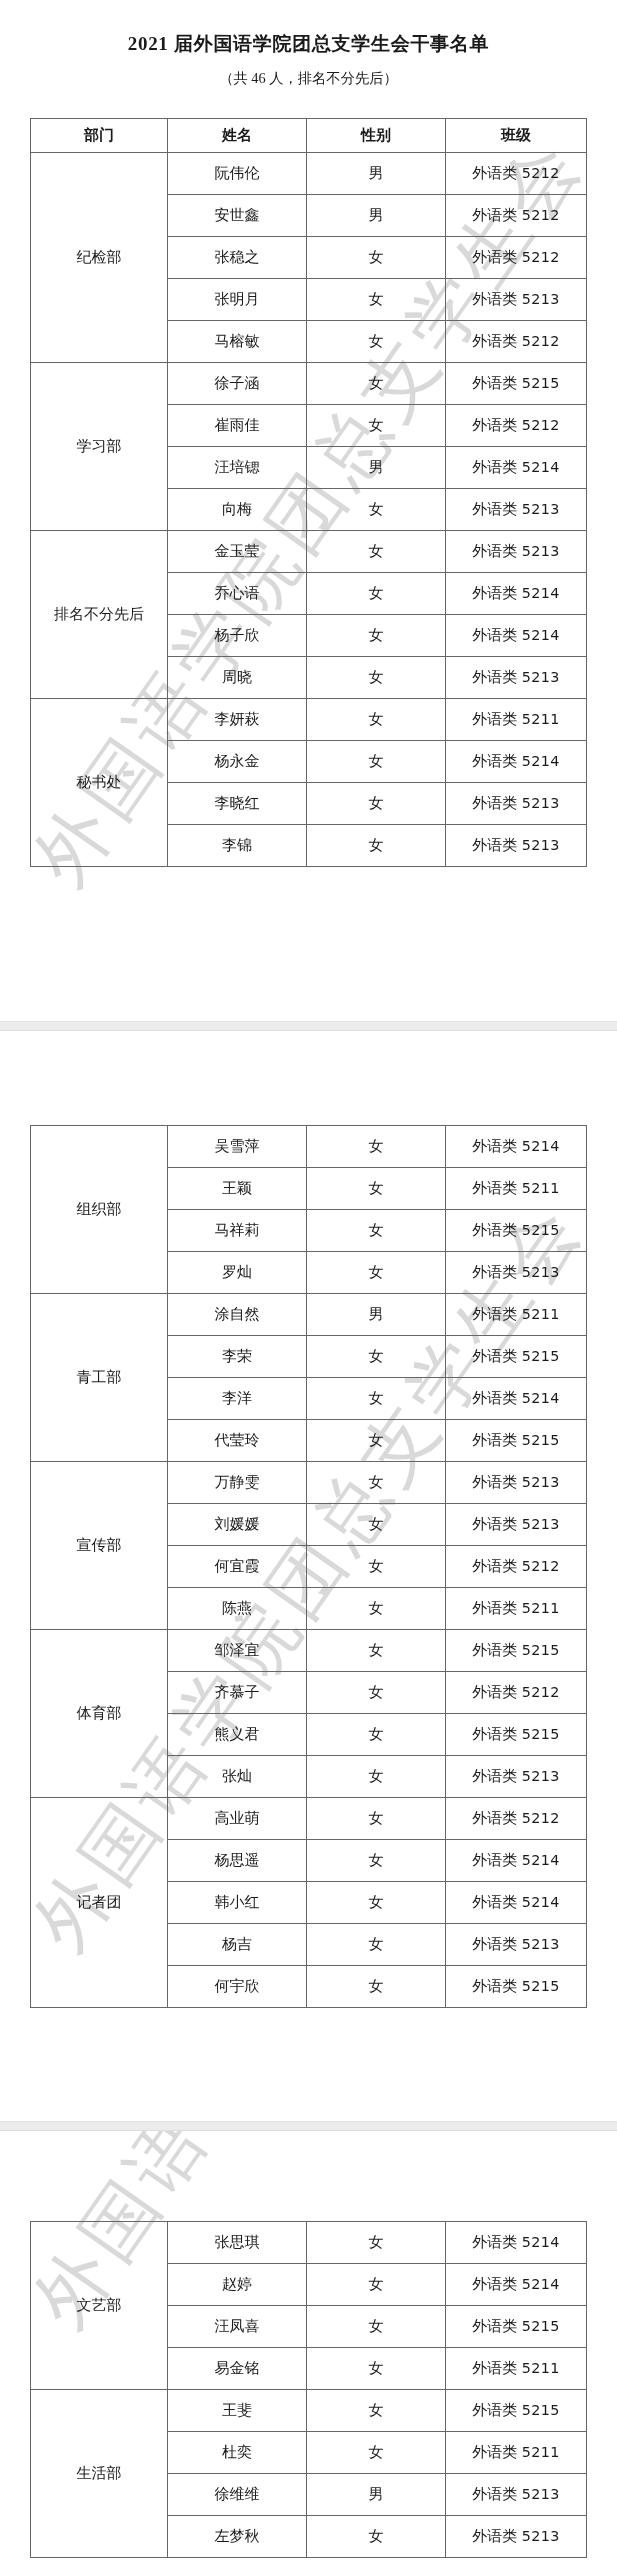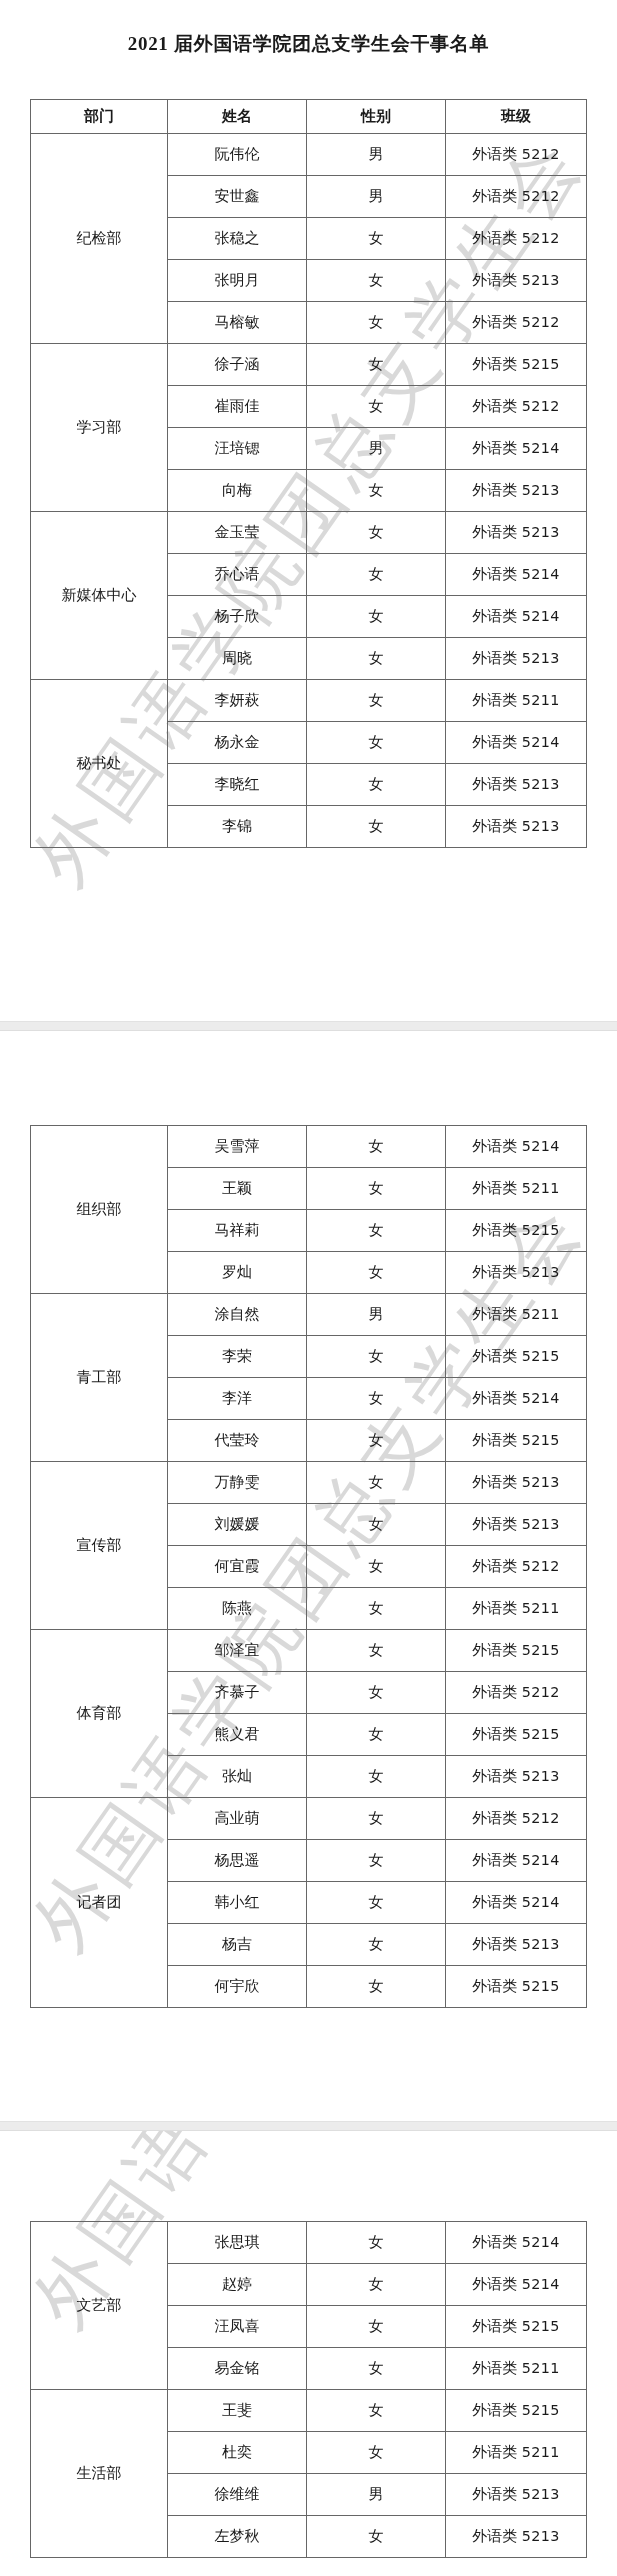--- a/index.html
+++ b/index.html
@@ -36,21 +36,21 @@
     position:relative; z-index:1; margin:12px 0 0 0;
     text-align:center; font-size:14.3px; font-weight:normal;
   }
 
   table.roster {
     position:relative; z-index:1;
     border-collapse:collapse; table-layout:fixed;
     width:556px; margin-left:30px;
     border:1.4px solid #3d3d3d;
   }
-  #table1 { margin-top:42px;padding-left:37px; }
+  #table1 { margin-top:30px;padding-left:37px; }
   #table2 { margin-top:94px; }
   #table3 { margin-top:90px; }
   .roster th, .roster td {
     border:0.7px solid #666; text-align:center; vertical-align:middle;
     font-size:15px; padding:0 2.9px; overflow:hidden;
   }
   .roster th { font-weight:bold; height:33px; }
   #table1 td { height:41px; }
   #table2 td { height:41px; }
   #table3 td { height:41px; }
@@ -62,20 +62,21 @@
   }
 </style>
 </head>
 <body>
 
 <div id="canvas">
 
   <div class="page" id="page1">
     <div class="watermark">外国语学院团总支学生会</div>
     <h1 class="doc-title">2021 届外国语学院团总支学生会干事名单</h1>
+    <div class="doc-subtitle">（共 46 人，排名不分先后）</div>
     <table class="roster" id="table1">
       <colgroup>
         <col class="col-dept">
           <col class="col-name">
           <col class="col-gender">
           <col class="col-class">
       </colgroup>
       <thead>
         <tr>
           <th>部门</th>
@@ -126,21 +127,21 @@
             <td>汪培锶</td>
             <td>男</td>
             <td><span>外语类</span><span class="cnum">5214</span></td>
           </tr>
           <tr>
             <td>向梅</td>
             <td>女</td>
             <td><span>外语类</span><span class="cnum">5213</span></td>
           </tr>
           <tr>
-            <td rowspan="4">新媒体中心</td>
+            <td rowspan="4">排名不分先后</td>
             <td>金玉莹</td>
             <td>女</td>
             <td><span>外语类</span><span class="cnum">5213</span></td>
           </tr>
           <tr>
             <td>乔心语</td>
             <td>女</td>
             <td><span>外语类</span><span class="cnum">5214</span></td>
           </tr>
           <tr>

